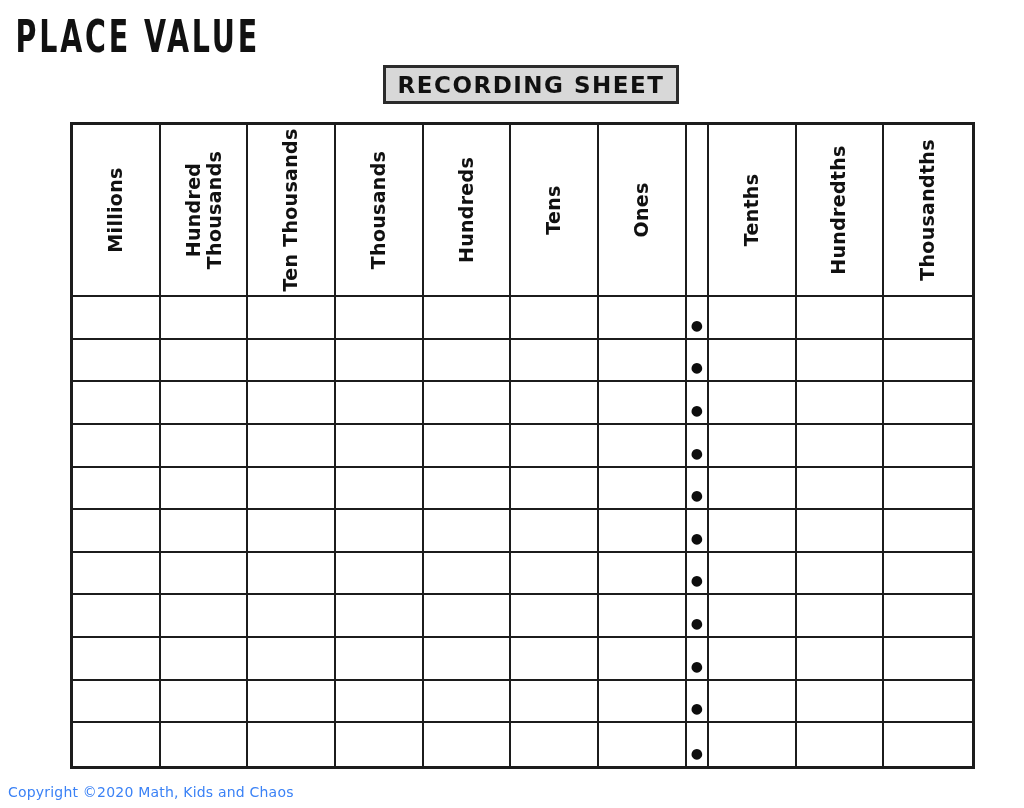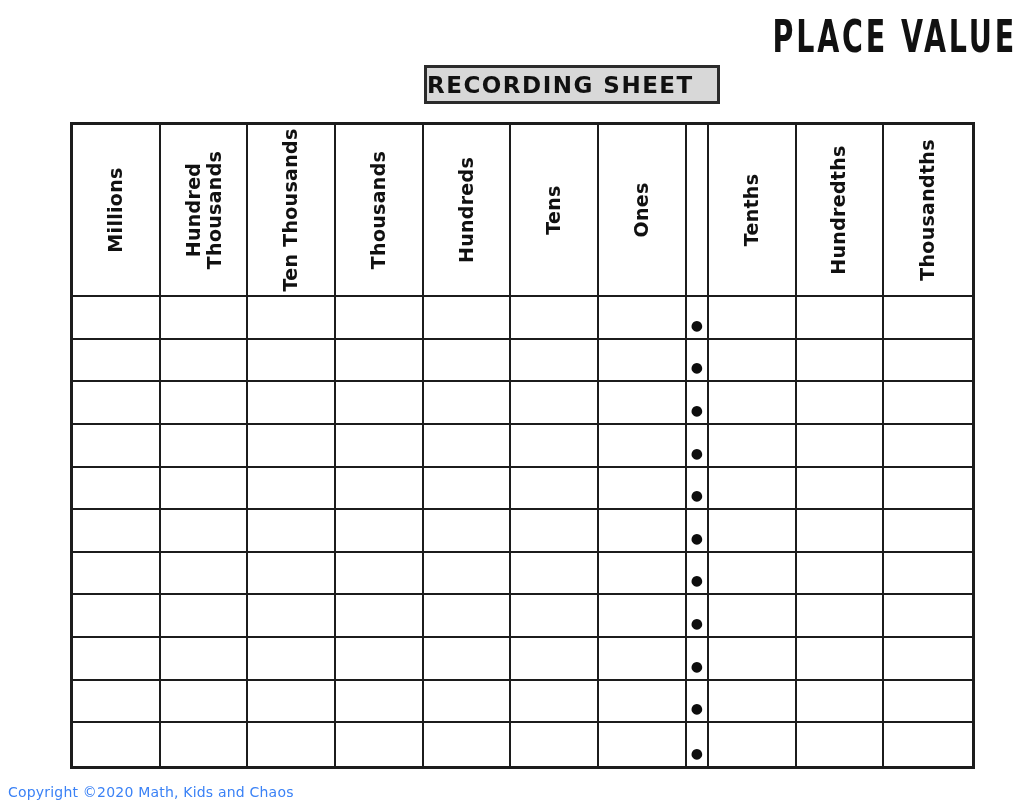--- a/index.html
+++ b/index.html
@@ -14,42 +14,42 @@
     background: #ffffff;
     font-family: "DejaVu Sans", "Liberation Sans", sans-serif;
     color: var(--text);
     overflow: hidden;
   }
 
   .title-wrap {
     position: absolute;
     left: 0; top: 10px;
     width: 100%;
-    padding-left: 28px;
-    text-align: right;
+    padding-left: 9px;
+    text-align: left;
   }
   .title-text {
     display: inline-block;
     font-size: 30px;
     font-weight: 700;
     letter-spacing: 3px;
     transform: scale(0.95, 1.5);
     transform-origin: top center;
     white-space: nowrap;
   }
 
   .subtitle-box {
     position: absolute;
     left: 383px; top: 65px;
     width: 296px; height: 39px;
     background: var(--box-bg);
     border: 3px solid #2b2b2b;
     display: flex;
     align-items: center;
-    margin-left: 41px;
+    justify-content: center;
   }
   .subtitle-text {
     font-size: 23px;
     font-weight: 700;
     letter-spacing: 1.5px;
     white-space: nowrap;
   }
 
   .pv-table {
     position: absolute;

